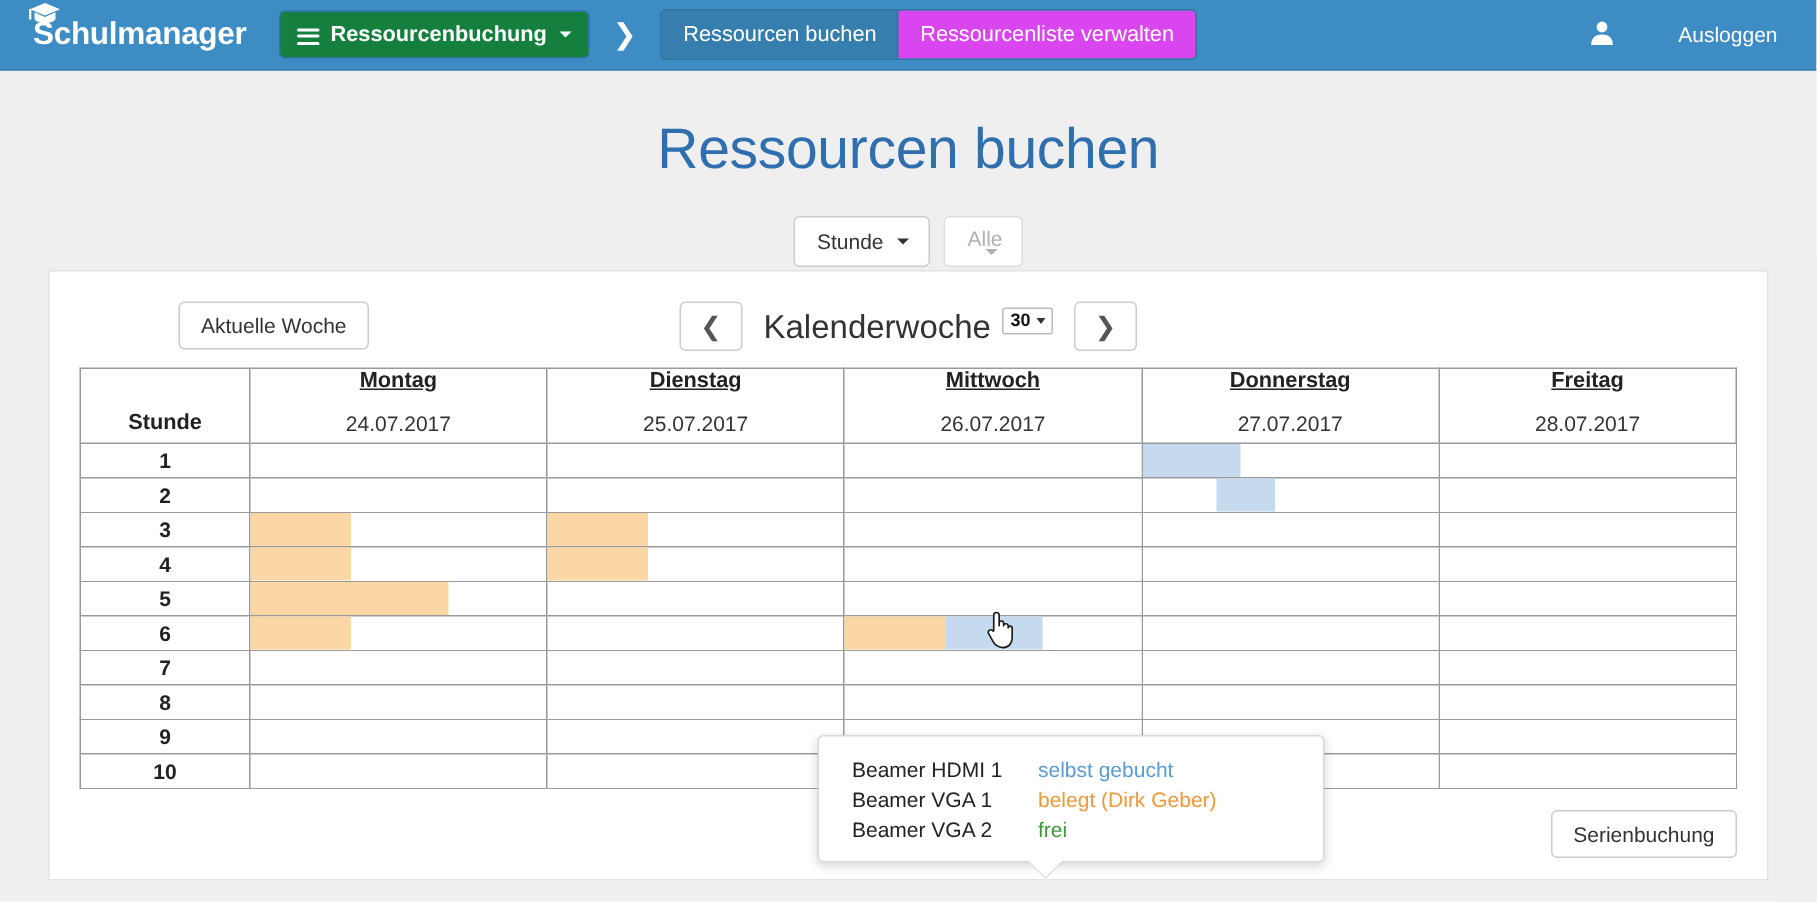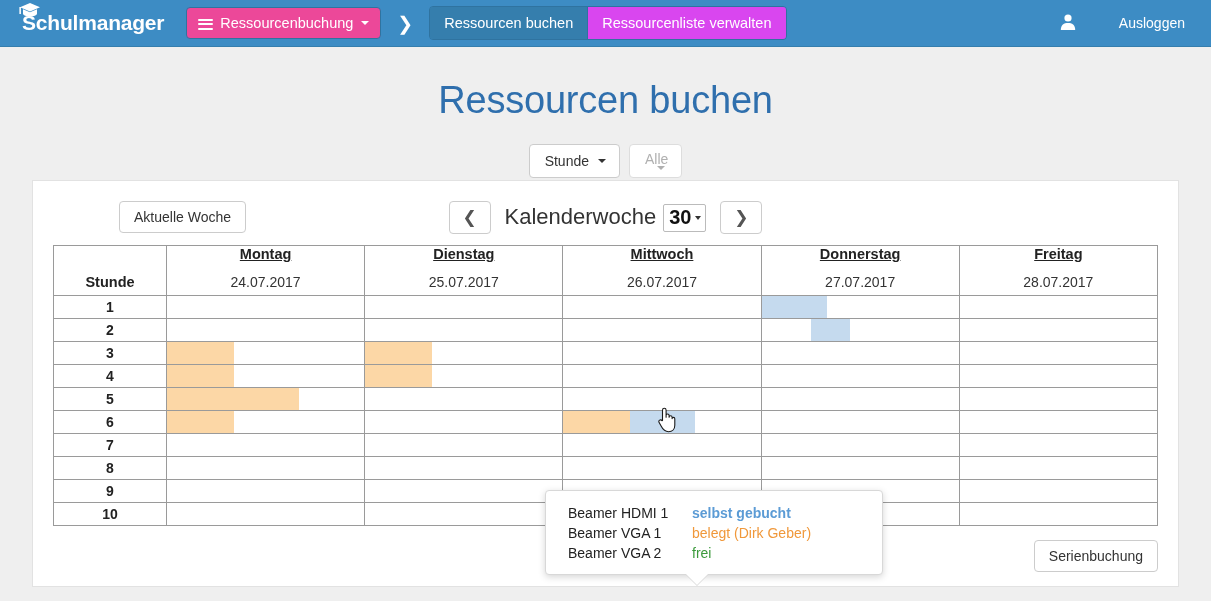--- a/index.html
+++ b/index.html
@@ -18,23 +18,24 @@
   .brand{
     display:flex;align-items:flex-end;margin-left:22px;position:relative;
     color:#fff;font-size:21px;font-weight:bold;letter-spacing:-.2px;
     line-height:1;padding-bottom:2px;
   }
   .brand .cap{
     position:absolute;left:-3px;top:-13px;width:22px;height:14px;
   }
   .navbtn{
     margin-left:22px;height:32px;display:flex;align-items:center;
-    background:#ec4899;border:1px solid #2f73a0;border-radius:4px;
+    background:#15803d;border:1px solid #2f73a0;border-radius:4px;
     color:#fff;font-size:14.5px;padding:0 11px;box-sizing:border-box;
     cursor:pointer;
+    font-weight:bold;
   }
   .navbtn .barsicon{
     display:inline-block;width:15px;margin-right:7px;position:relative;top:1px;
   }
   .navbtn .barsicon i{display:block;height:2px;background:#fff;margin:2.5px 0;border-radius:1px;}
   .caret{
     display:inline-block;width:0;height:0;margin-left:8px;
     border-left:4px solid transparent;border-right:4px solid transparent;
     border-top:4px solid #fff;
   }
@@ -95,21 +96,21 @@
     align-items:center;justify-content:center;gap:14px;
   }
   .arrowbtn{
     width:40px;height:31px;background:#fff;border:1px solid #ccc;border-radius:4px;
     display:flex;align-items:center;justify-content:center;
     color:#555;font-size:17px;cursor:pointer;line-height:1;
   }
   .kw{font-size:22px;color:#333;display:flex;align-items:flex-start;gap:7px;}
   .kwsel{
     border:1px solid #bbb;border-radius:2px;background:#fff;
-    font-size:20px;font-weight:bold;color:#111;padding:0 4px 1px 5px;
+    font-size:12px;font-weight:bold;color:#111;padding:0 4px 1px 5px;
     display:flex;align-items:center;gap:4px;cursor:pointer;line-height:1.25;
   }
   .kwsel .c{
     width:0;height:0;
     border-left:3.5px solid transparent;border-right:3.5px solid transparent;
     border-top:4px solid #333;position:relative;top:1px;
   }
 
   
   .cal{
@@ -377,21 +378,21 @@
       </tbody>
   </table>
 
   <div class="panelfoot">
     <button class="btn">Serienbuchung</button>
   </div>
 
   <div class="tip">
     <div class="row">
       <span class="rname">Beamer HDMI 1</span>
-      <span class="rstat" style="color: rgb(91, 155, 213); font-weight: bold;">selbst gebucht</span>
+      <span class="rstat" style="color: rgb(91, 155, 213);">selbst gebucht</span>
     </div>
     <div class="row">
       <span class="rname">Beamer VGA 1</span>
       <span class="rstat" style="color: rgb(240, 152, 58);">belegt (Dirk Geber)</span>
     </div>
     <div class="row">
       <span class="rname">Beamer VGA 2</span>
       <span class="rstat" style="color: rgb(60, 154, 60);">frei</span>
     </div>
     <span class="arrow"></span>

